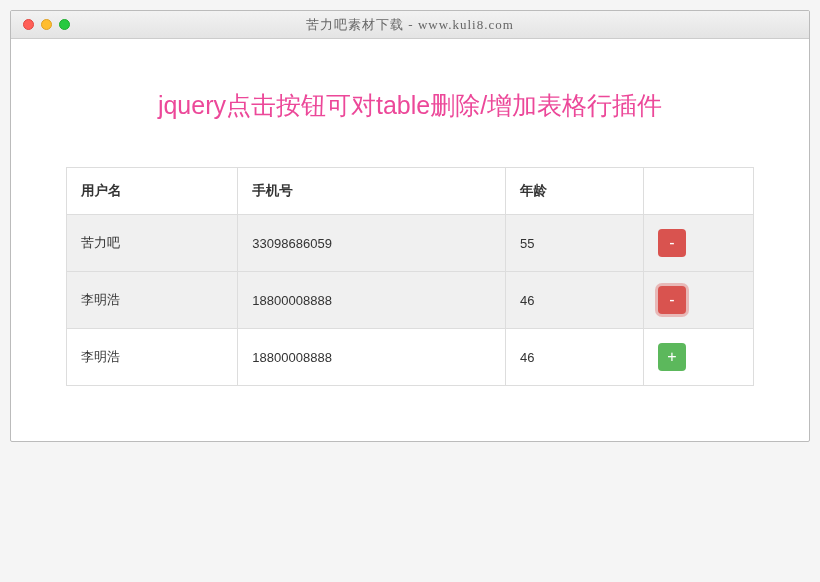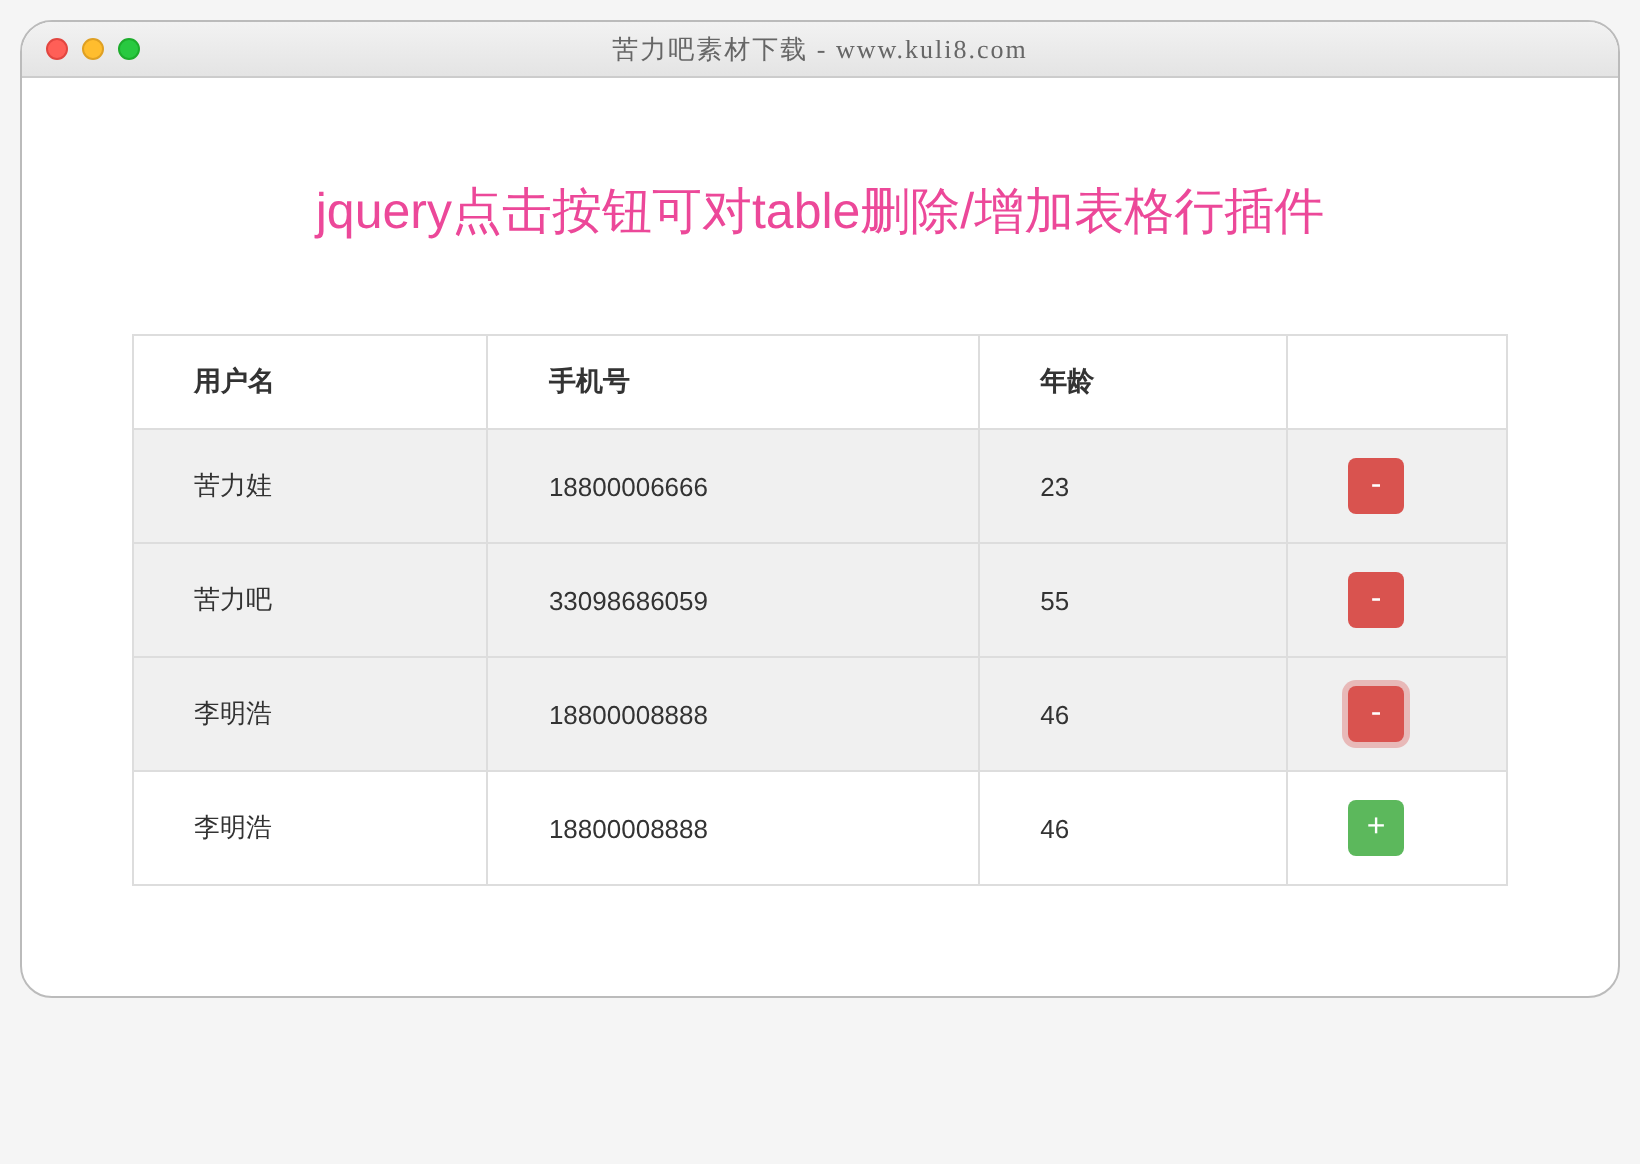--- a/index.html
+++ b/index.html
@@ -5,21 +5,21 @@
 * { margin: 0; padding: 0; box-sizing: border-box; }
 body {
   background: #f5f5f5;
   font-family: "Microsoft YaHei", "PingFang SC", -apple-system, sans-serif;
   padding: 10px;
 }
 .window {
   width: 800px;
   background: #fff;
   border: 1px solid #bbb;
-  border-radius: 16px;
+  border-radius: 2px;
   overflow: hidden;
   margin: 0 auto;
 }
 .titlebar {
   height: 28px;
   background: linear-gradient(#f2f2f2, #e4e4e4);
   border-bottom: 1px solid #ccc;
   display: flex;
   align-items: center;
   position: relative;
@@ -58,21 +58,21 @@
   margin-bottom: 45px;
 }
 .tbl {
   width: 100%;
   border-collapse: collapse;
   font-size: 13px;
   color: #333;
 }
 .tbl th, .tbl td {
   border: 1px solid #ddd;
-  padding: 14px 30px;
+  padding: 14px 14px;
   text-align: left;
 }
 .tbl th {
   background: #fff;
   font-weight: 700;
   font-size: 13.5px;
 }
 .tbl tbody tr { background: #f0f0f0; }
 .tbl tbody tr.lastrow { background: #fff; }
 .action-cell { text-align: center; width: 110px; padding: 8px 12px; }
@@ -116,26 +116,20 @@
       <thead>
         <tr>
           <th>用户名</th>
           <th>手机号</th>
           <th>年龄</th>
           <th></th>
         </tr>
       </thead>
       <tbody id="tbody">
           <tr>
-            <td>苦力娃</td>
-            <td>18800006666</td>
-            <td>23</td>
-            <td class="action-cell"><button class="btn btn-remove">-</button></td>
-          </tr>
-          <tr>
             <td>苦力吧</td>
             <td>33098686059</td>
             <td>55</td>
             <td class="action-cell"><button class="btn btn-remove">-</button></td>
           </tr>
           <tr>
             <td>李明浩</td>
             <td>18800008888</td>
             <td>46</td>
             <td class="action-cell"><button class="btn btn-remove active">-</button></td>

